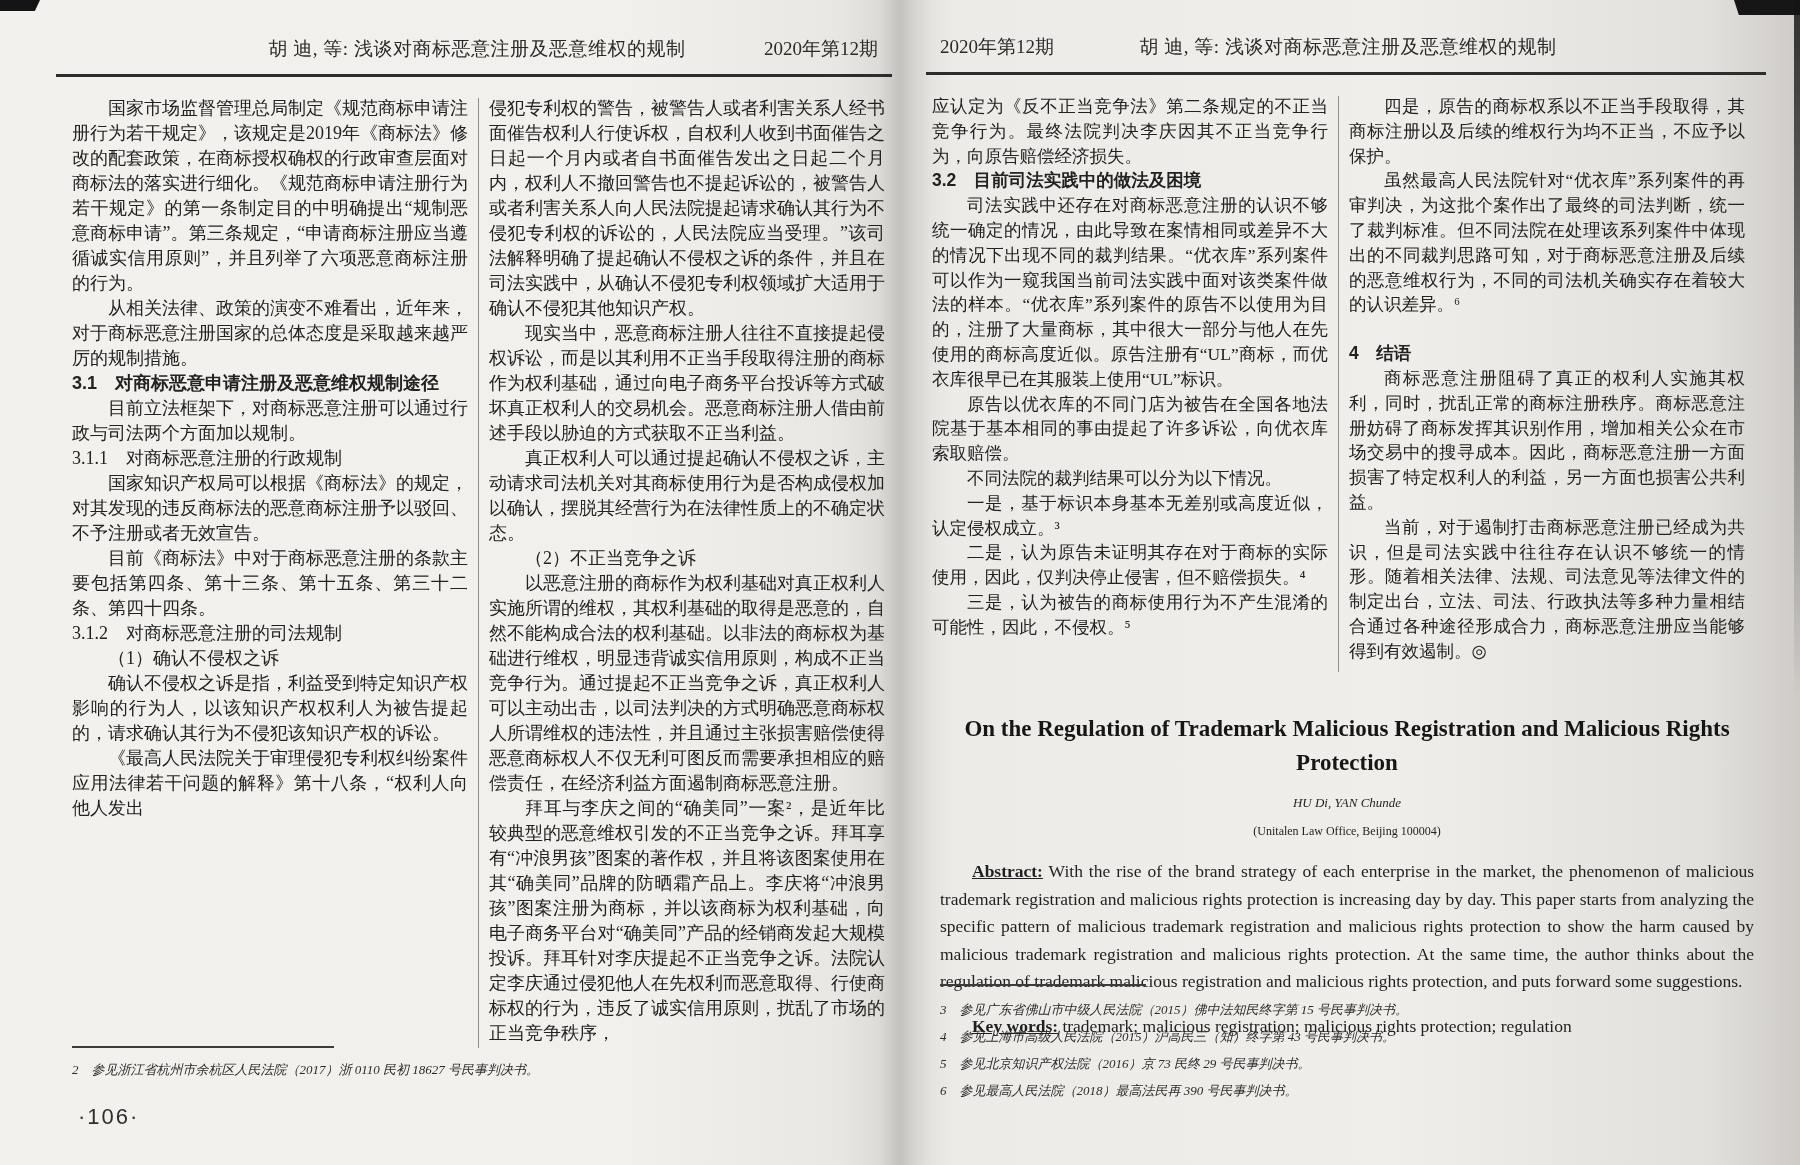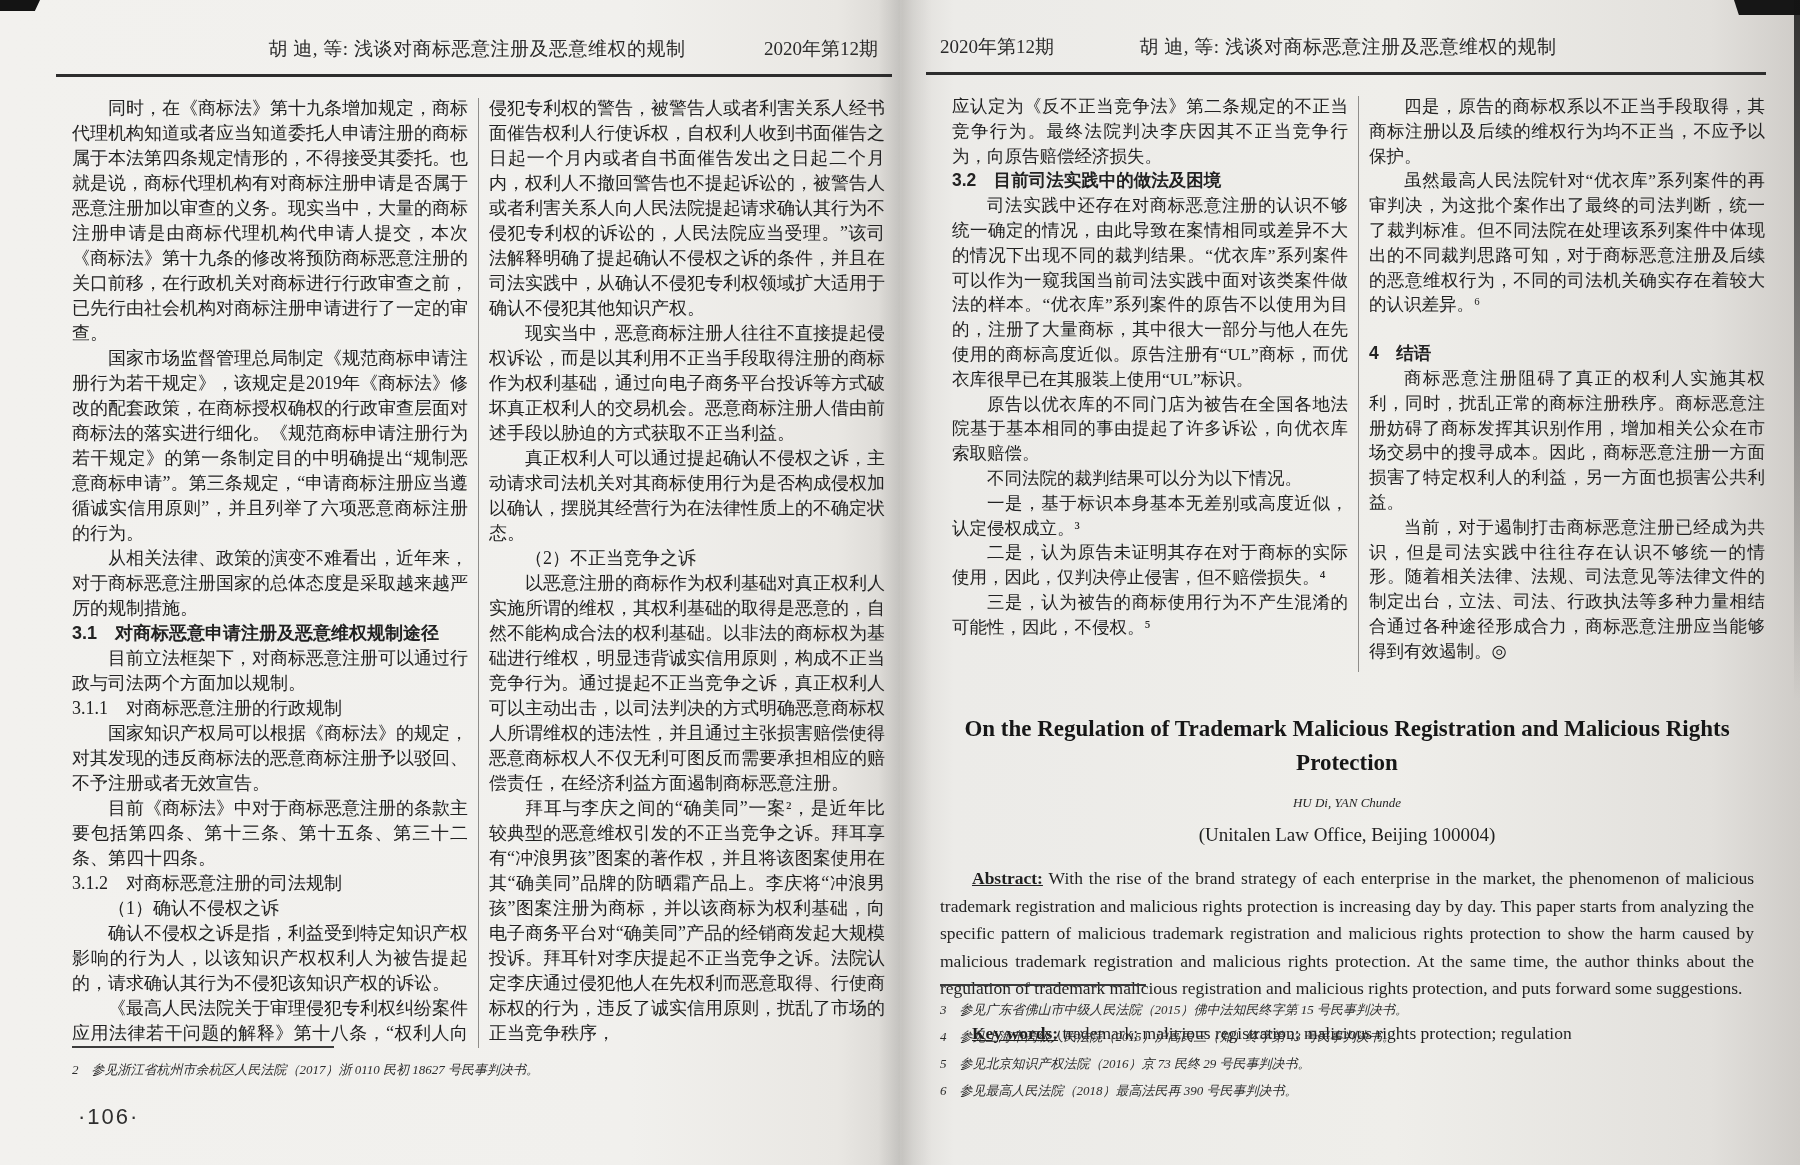--- a/index.html
+++ b/index.html
@@ -24,35 +24,35 @@
   .right-page .pg-header{left:40px;right:44px;top:34px;}
   .pg-header-title{position:absolute;left:0;right:0;text-align:center;letter-spacing:.5px;}
   .left-page .pg-header-issue{position:absolute;right:6px;top:0;}
   .right-page .pg-header-issue{position:absolute;left:0;top:0;}
   .header-rule{position:absolute;height:2.5px;background:#2d2d2d;}
   .left-page .header-rule{left:56px;right:8px;top:74px;}
   .right-page .header-rule{left:26px;right:34px;top:72px;}
   
   .cols{position:absolute;display:flex;overflow:hidden;}
   .left-page .cols{left:72px;top:96px;width:814px;height:952px;}
-  .right-page .cols{left:52px;top:94px;width:814px;height:578px;}
+  .right-page .cols{left:32px;top:94px;width:814px;height:578px;}
   .col{width:396px;overflow:hidden;}
   .divider{width:1px;background:#8f8d8a;margin:2px 10px 0 10px;}
   .blk{margin:0;font-size:18px;line-height:25px;text-align:justify;color:#222;}
   .right-page .blk{font-size:17.5px;line-height:24.8px;}
   .p{text-indent:2em;}
   .pc{text-indent:0;}
   .h{text-indent:0;font-family:"Liberation Sans","DejaVu Sans",sans-serif;font-weight:700;}
   .hs{text-indent:0;}
   .gap{margin-top:24px;}
   
   .english{position:absolute;left:40px;top:664px;width:814px;margin-top:48px;}
   .en-title{text-align:center;font-weight:700;font-size:23px;line-height:34px;color:#161616;}
   .en-authors{text-align:center;font-weight:400;font-style:italic;font-size:13px;margin-top:15px;}
-  .en-affil{text-align:center;font-size:19px;margin-top:13px;}
+  .en-affil{text-align:center;font-size:12px;margin-top:13px;}
   .en-abstract{margin-top:19px;font-size:17.5px;line-height:27.6px;text-align:justify;text-indent:32px;}
   .en-keywords{font-size:17.5px;line-height:27.6px;margin-top:1px;text-indent:32px;}
   .en-label{font-weight:700;text-decoration:underline;}
   
   .footnote-area{position:absolute;}
   .left-page .footnote-area{left:72px;top:1046px;width:814px;}
   .right-page .footnote-area{left:40px;top:984px;width:814px;}
   .fn-rule{height:2px;background:#3c3c3c;margin-bottom:10px;}
   .left-page .fn-rule{width:262px;}
   .right-page .fn-rule{width:206px;}
@@ -68,21 +68,20 @@
 
 <div class="page left-page">
   <div class="pg-header">
     <span class="pg-header-title">胡 迪, 等: 浅谈对商标恶意注册及恶意维权的规制</span>
     <span class="pg-header-issue">2020年第12期</span>
   </div>
   <div class="header-rule"></div>
 
   <div class="cols">
     <div class="col">
-        <p class="blk p">同时，在《商标法》第十九条增加规定，商标代理机构知道或者应当知道委托人申请注册的商标属于本法第四条规定情形的，不得接受其委托。也就是说，商标代理机构有对商标注册申请是否属于恶意注册加以审查的义务。现实当中，大量的商标注册申请是由商标代理机构代申请人提交，本次《商标法》第十九条的修改将预防商标恶意注册的关口前移，在行政机关对商标进行行政审查之前，已先行由社会机构对商标注册申请进行了一定的审查。</p>
         <p class="blk p">国家市场监督管理总局制定《规范商标申请注册行为若干规定》，该规定是2019年《商标法》修改的配套政策，在商标授权确权的行政审查层面对商标法的落实进行细化。《规范商标申请注册行为若干规定》的第一条制定目的中明确提出“规制恶意商标申请”。第三条规定，“申请商标注册应当遵循诚实信用原则”，并且列举了六项恶意商标注册的行为。</p>
         <p class="blk p">从相关法律、政策的演变不难看出，近年来，对于商标恶意注册国家的总体态度是采取越来越严厉的规制措施。</p>
         <p class="blk h">3.1　对商标恶意申请注册及恶意维权规制途径</p>
         <p class="blk p">目前立法框架下，对商标恶意注册可以通过行政与司法两个方面加以规制。</p>
         <p class="blk hs">3.1.1　对商标恶意注册的行政规制</p>
         <p class="blk p">国家知识产权局可以根据《商标法》的规定，对其发现的违反商标法的恶意商标注册予以驳回、不予注册或者无效宣告。</p>
         <p class="blk p">目前《商标法》中对于商标恶意注册的条款主要包括第四条、第十三条、第十五条、第三十二条、第四十四条。</p>
         <p class="blk hs">3.1.2　对商标恶意注册的司法规制</p>
         <p class="blk p">（1）确认不侵权之诉</p>
         <p class="blk p">确认不侵权之诉是指，利益受到特定知识产权影响的行为人，以该知识产权权利人为被告提起的，请求确认其行为不侵犯该知识产权的诉讼。</p>

